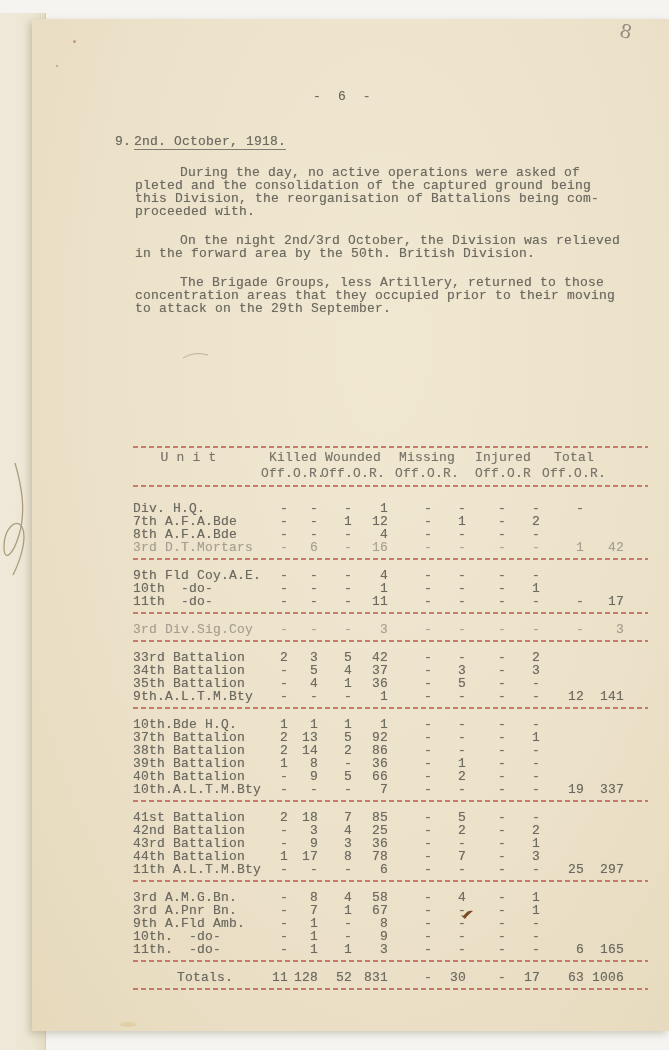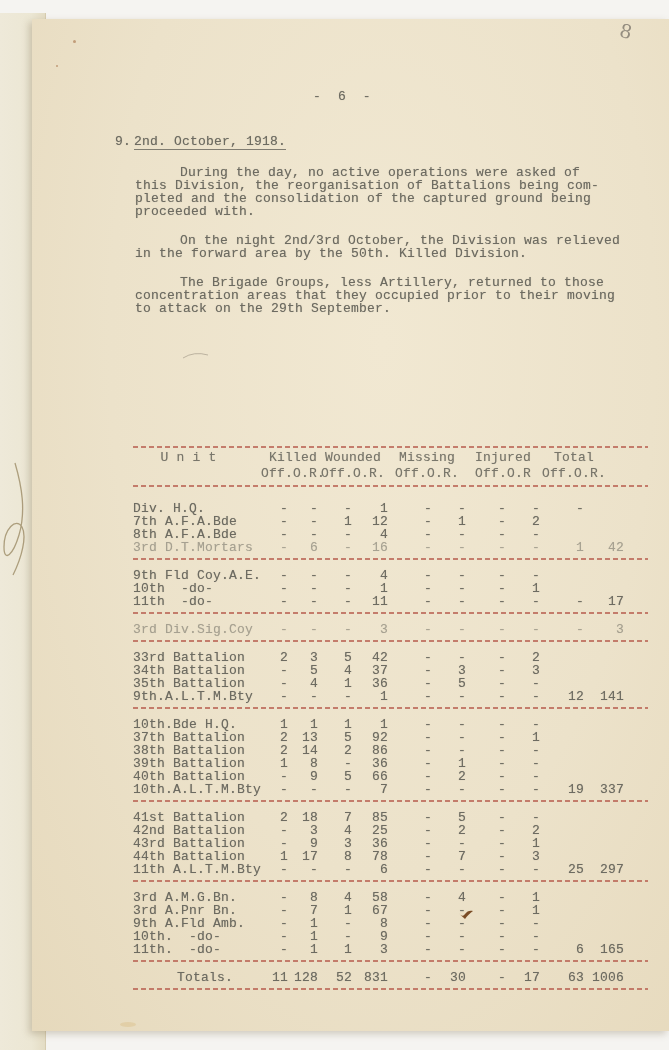--- a/index.html
+++ b/index.html
@@ -109,27 +109,27 @@
   </svg>
 
   <div id="sec9" class="sec tw">
     <div class="sec-head">
       <div class="sec-num">9.</div>
       <div class="sec-title">2nd. October, 1918.</div>
     </div>
     <div class="sec-paras">
       <div class="para">
           <div class="tline">During the day, no active operations were asked of</div>
+          <div class="tline">pleted and the consolidation of the captured ground being</div>
           <div class="tline">this Division, the reorganisation of Battalions being com-</div>
-          <div class="tline">pleted and the consolidation of the captured ground being</div>
           <div class="tline">proceeded with.</div>
         </div>
       <div class="para">
           <div class="tline">On the night 2nd/3rd October, the Division was relieved</div>
-          <div class="tline">in the forward area by the 50th. Killed Division.</div>
+          <div class="tline">in the forward area by the 50th. British Division.</div>
         </div>
       <div class="para">
           <div class="tline">The Brigade Groups, less Artillery, returned to those</div>
           <div class="tline">concentration areas that they occupied prior to their moving</div>
           <div class="tline">to attack on the 29th September.</div>
         </div>
     </div>
   </div>
 
 

